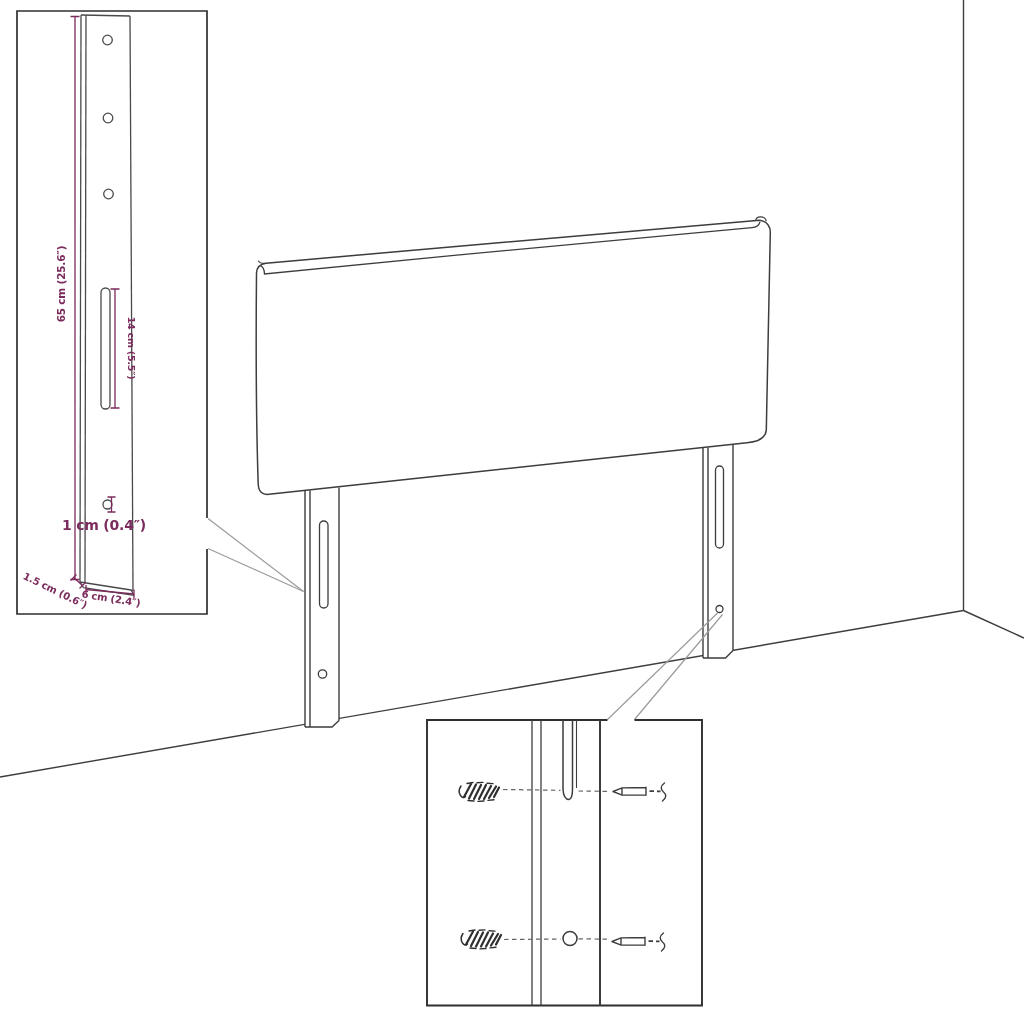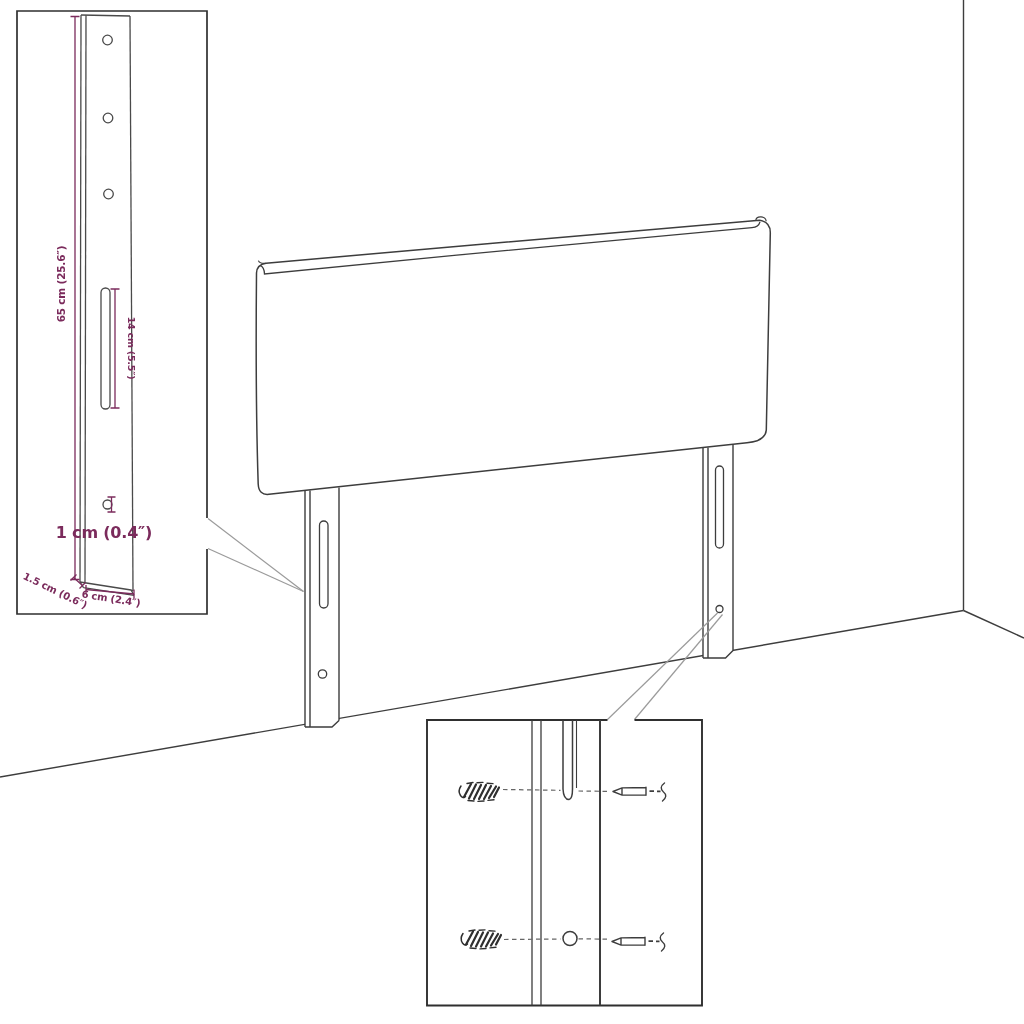--- a/index.html
+++ b/index.html
@@ -7,21 +7,21 @@
     position:relative;width:1024px;height:1024px;background:#ffffff;
     overflow:hidden;font-family:"DejaVu Sans", sans-serif;
   }
   .canvas svg{position:absolute;left:0;top:0;}
   .dim-label{
     position:absolute;color:#7b2b5c;font-weight:bold;white-space:nowrap;
     transform-origin:center;line-height:1;letter-spacing:-0.2px;
   }
   #lbl-height{left:61px;top:284px;font-size:10.5px;transform:translate(-50%,-50%) rotate(-90deg);}
   #lbl-slot{left:131px;top:348px;font-size:9.5px;transform:translate(-50%,-50%) rotate(90deg);}
-  #lbl-hole{left:104px;top:525px;font-size:16px;transform:translate(-50%,-50%);margin-top:8px;}
+  #lbl-hole{left:104px;top:525px;font-size:14px;transform:translate(-50%,-50%);}
   #lbl-depth{left:55px;top:591px;font-size:10px;transform:translate(-50%,-50%) rotate(26deg);}
   #lbl-width{left:111px;top:599px;font-size:10px;transform:translate(-50%,-50%) rotate(9deg);}
 </style>
 </head>
 <body>
 
 <div class="canvas">
 
 <svg width="1024" height="1024" viewBox="0 0 1024 1024">
   <defs>

